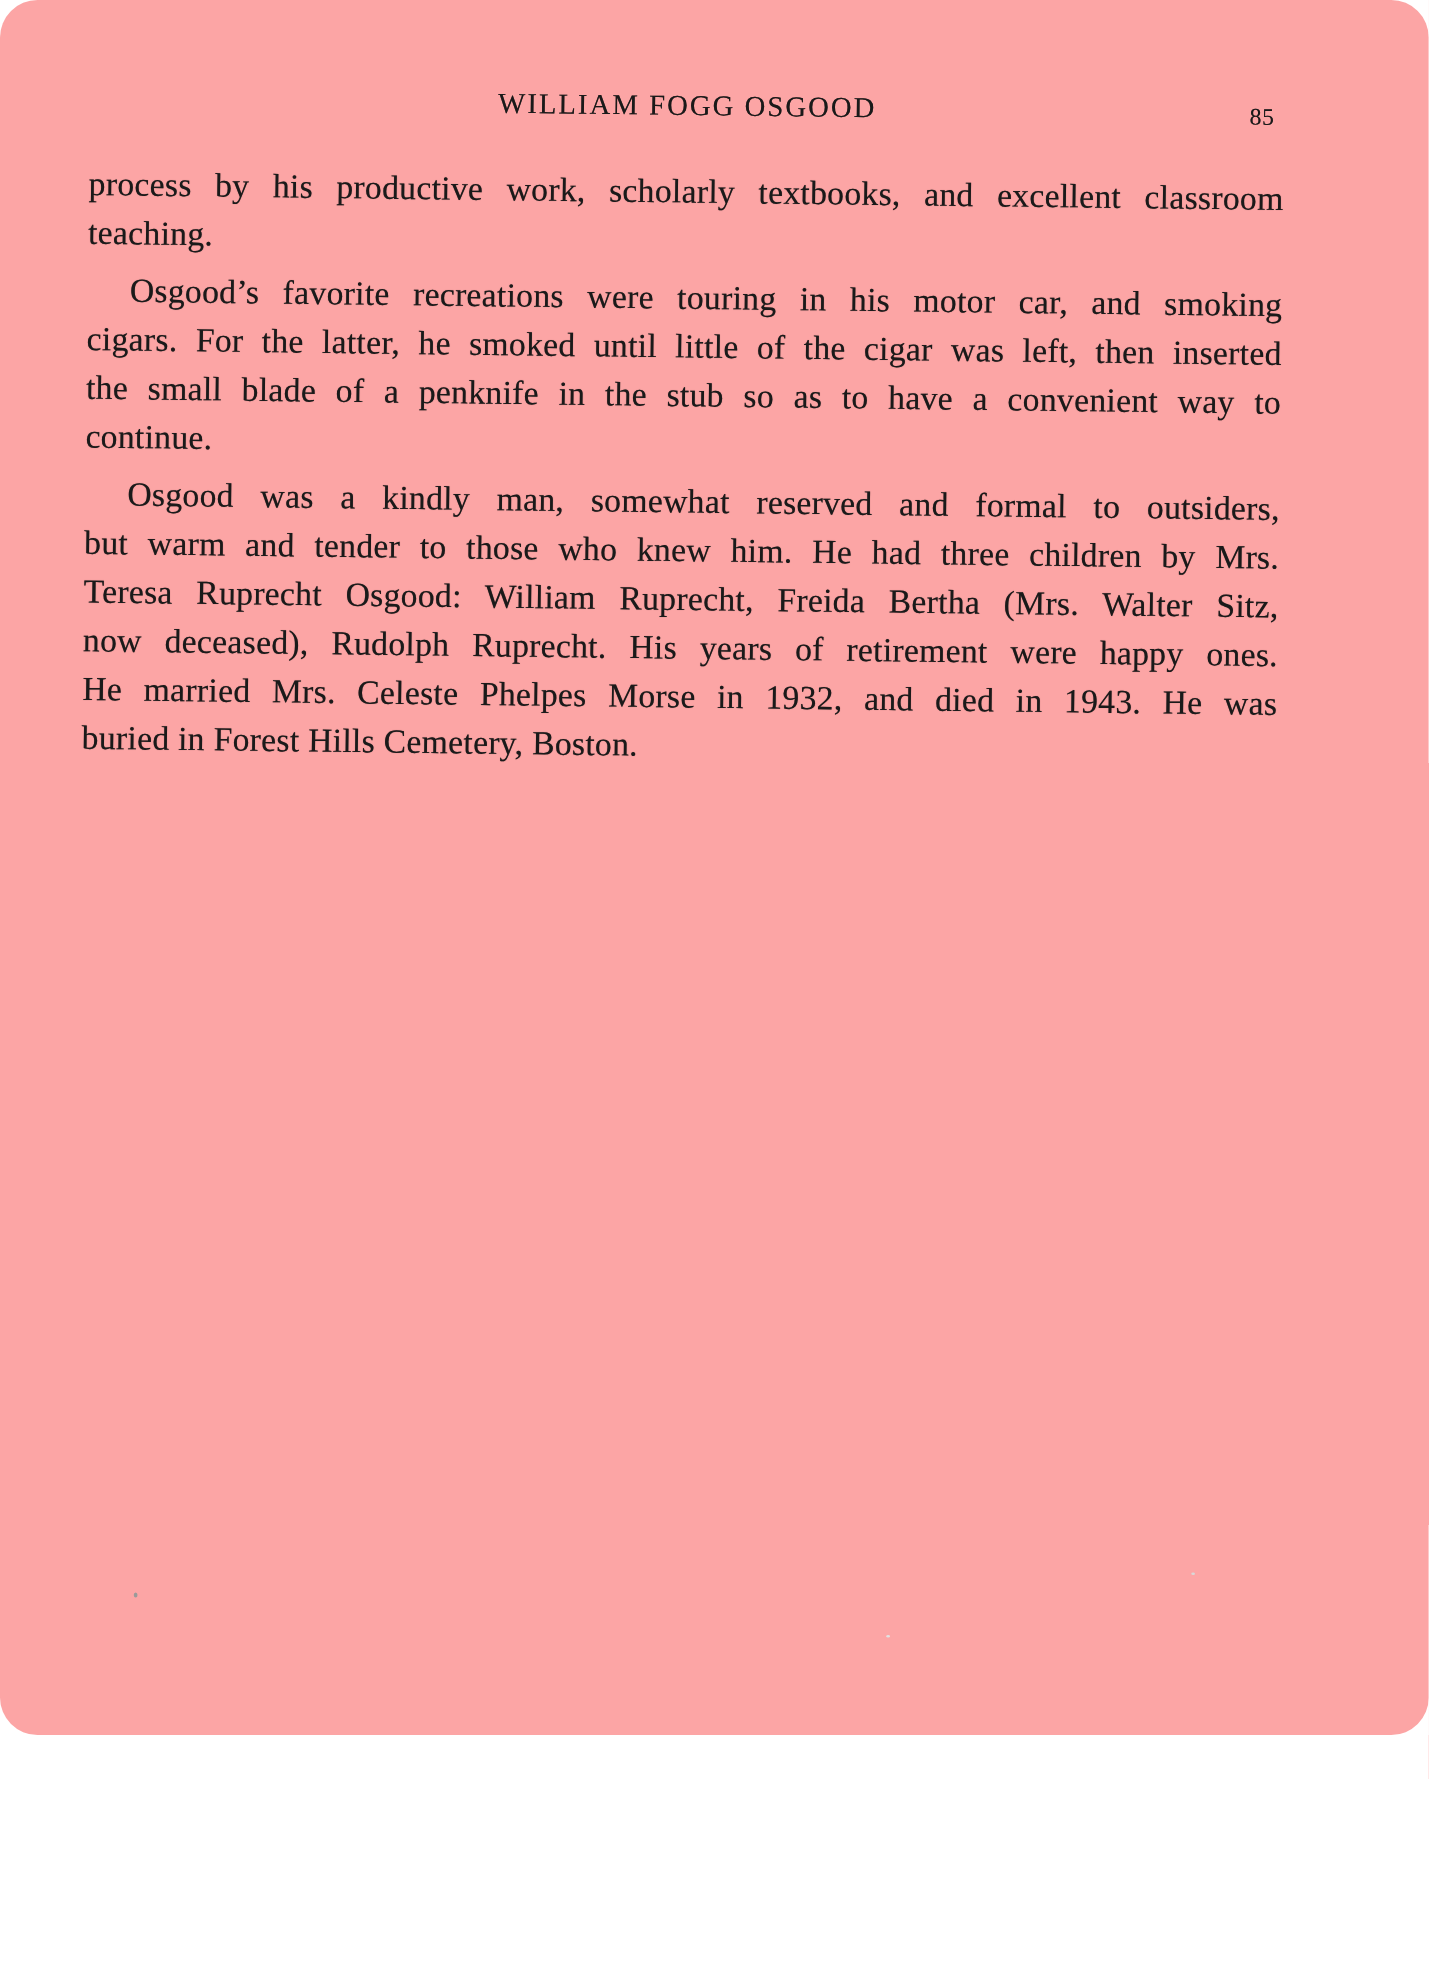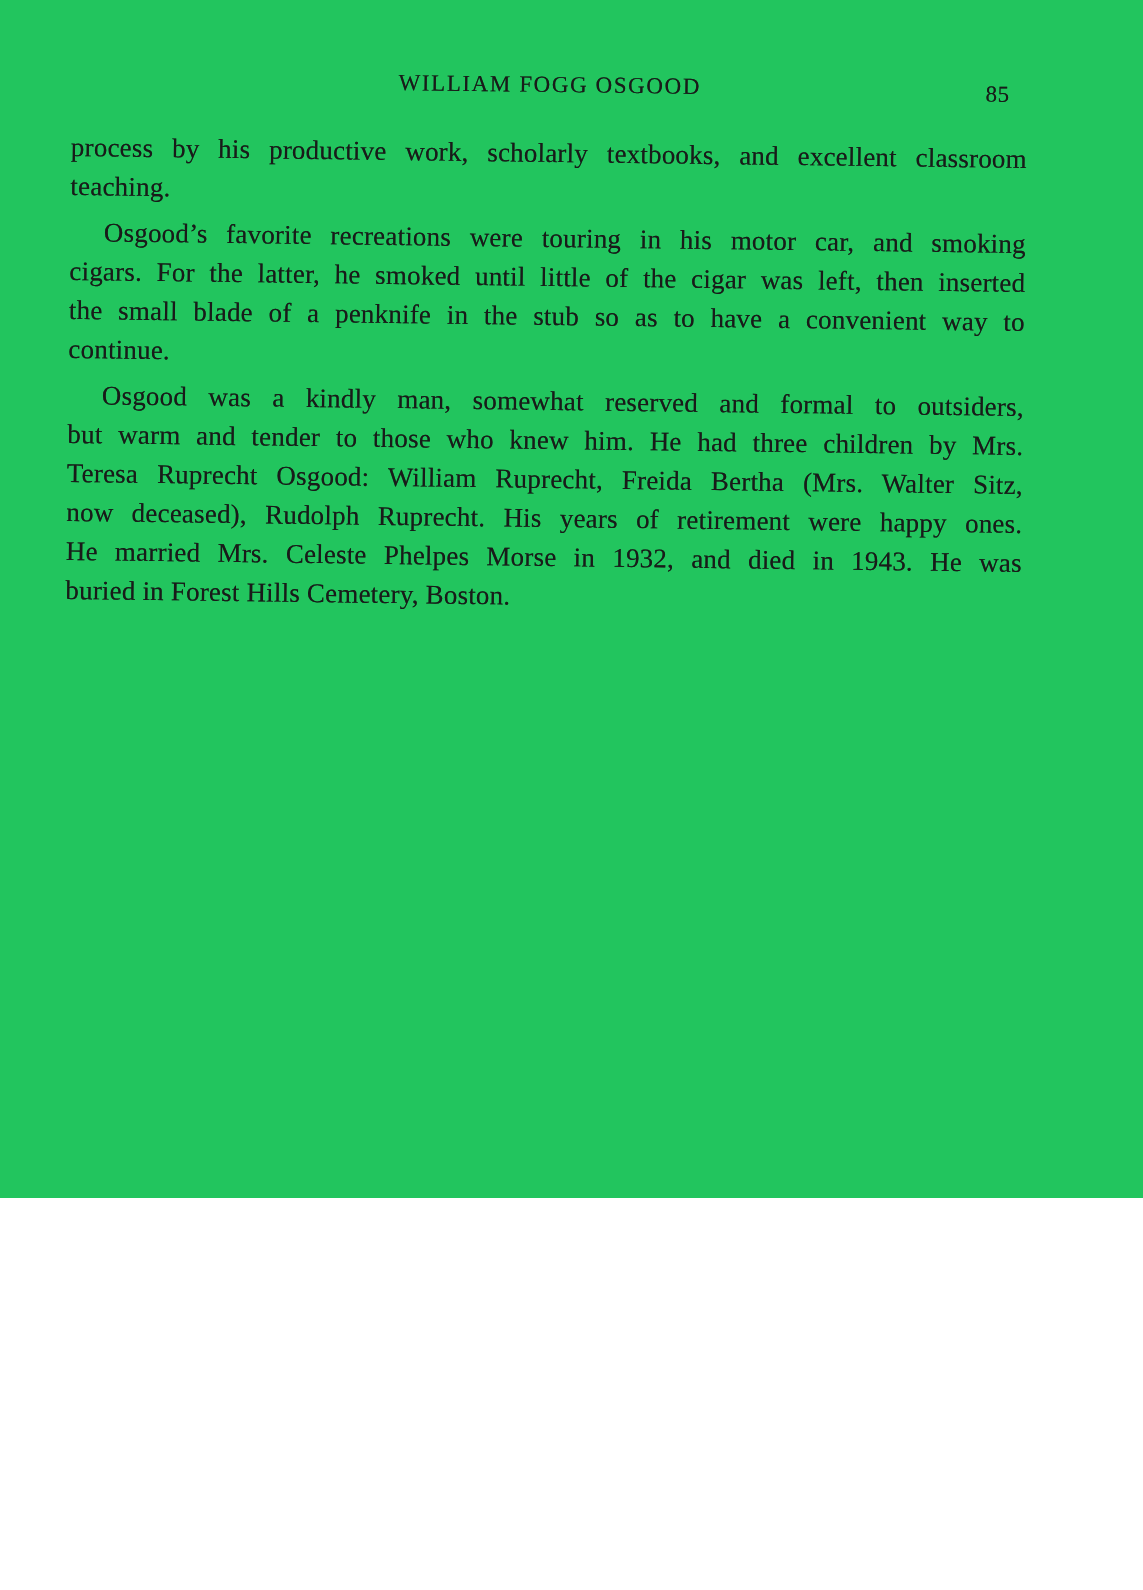--- a/index.html
+++ b/index.html
@@ -3,25 +3,26 @@
 <meta charset="utf-8">
 <style>
   html, body {
     margin: 0;
     padding: 0;
     background: #ffffff;
   }
   .page {
     position: relative;
     width: 1143px;
-    height: 1198px;
-    background: #22c55e;
+    height: 1388px;
+    background: #fca5a5;
     overflow: hidden;
     font-family: "Liberation Serif", "DejaVu Serif", serif;
     color: #1a1a1a;
+    border-radius: 30px;
   }
   
   .content {
     position: absolute;
     left: 72px;
     top: 64px;
     width: 956px;
     transform: rotate(0.72deg);
     transform-origin: 0 0;
   }
@@ -35,23 +36,23 @@
     line-height: 30px;
   }
   .header-title {
     letter-spacing: 1.6px;
     text-align: center;
     white-space: nowrap;
     text-shadow: 0 0 0.5px rgba(0,0,0,0.55);
   }
   .page-number {
     position: absolute;
-    right: 18px;
+    right: 8px;
     top: 4px;
-    font-size: 23px;
+    font-size: 19px;
     line-height: 30px;
     letter-spacing: 0.5px;
     text-shadow: 0 0 0.5px rgba(0,0,0,0.5);
     font-family: Liberation Serif, serif;
   }
   .paragraphs {
     margin-top: 34px;
     font-size: 27px;
     line-height: 39px;
     letter-spacing: 0.2px;

